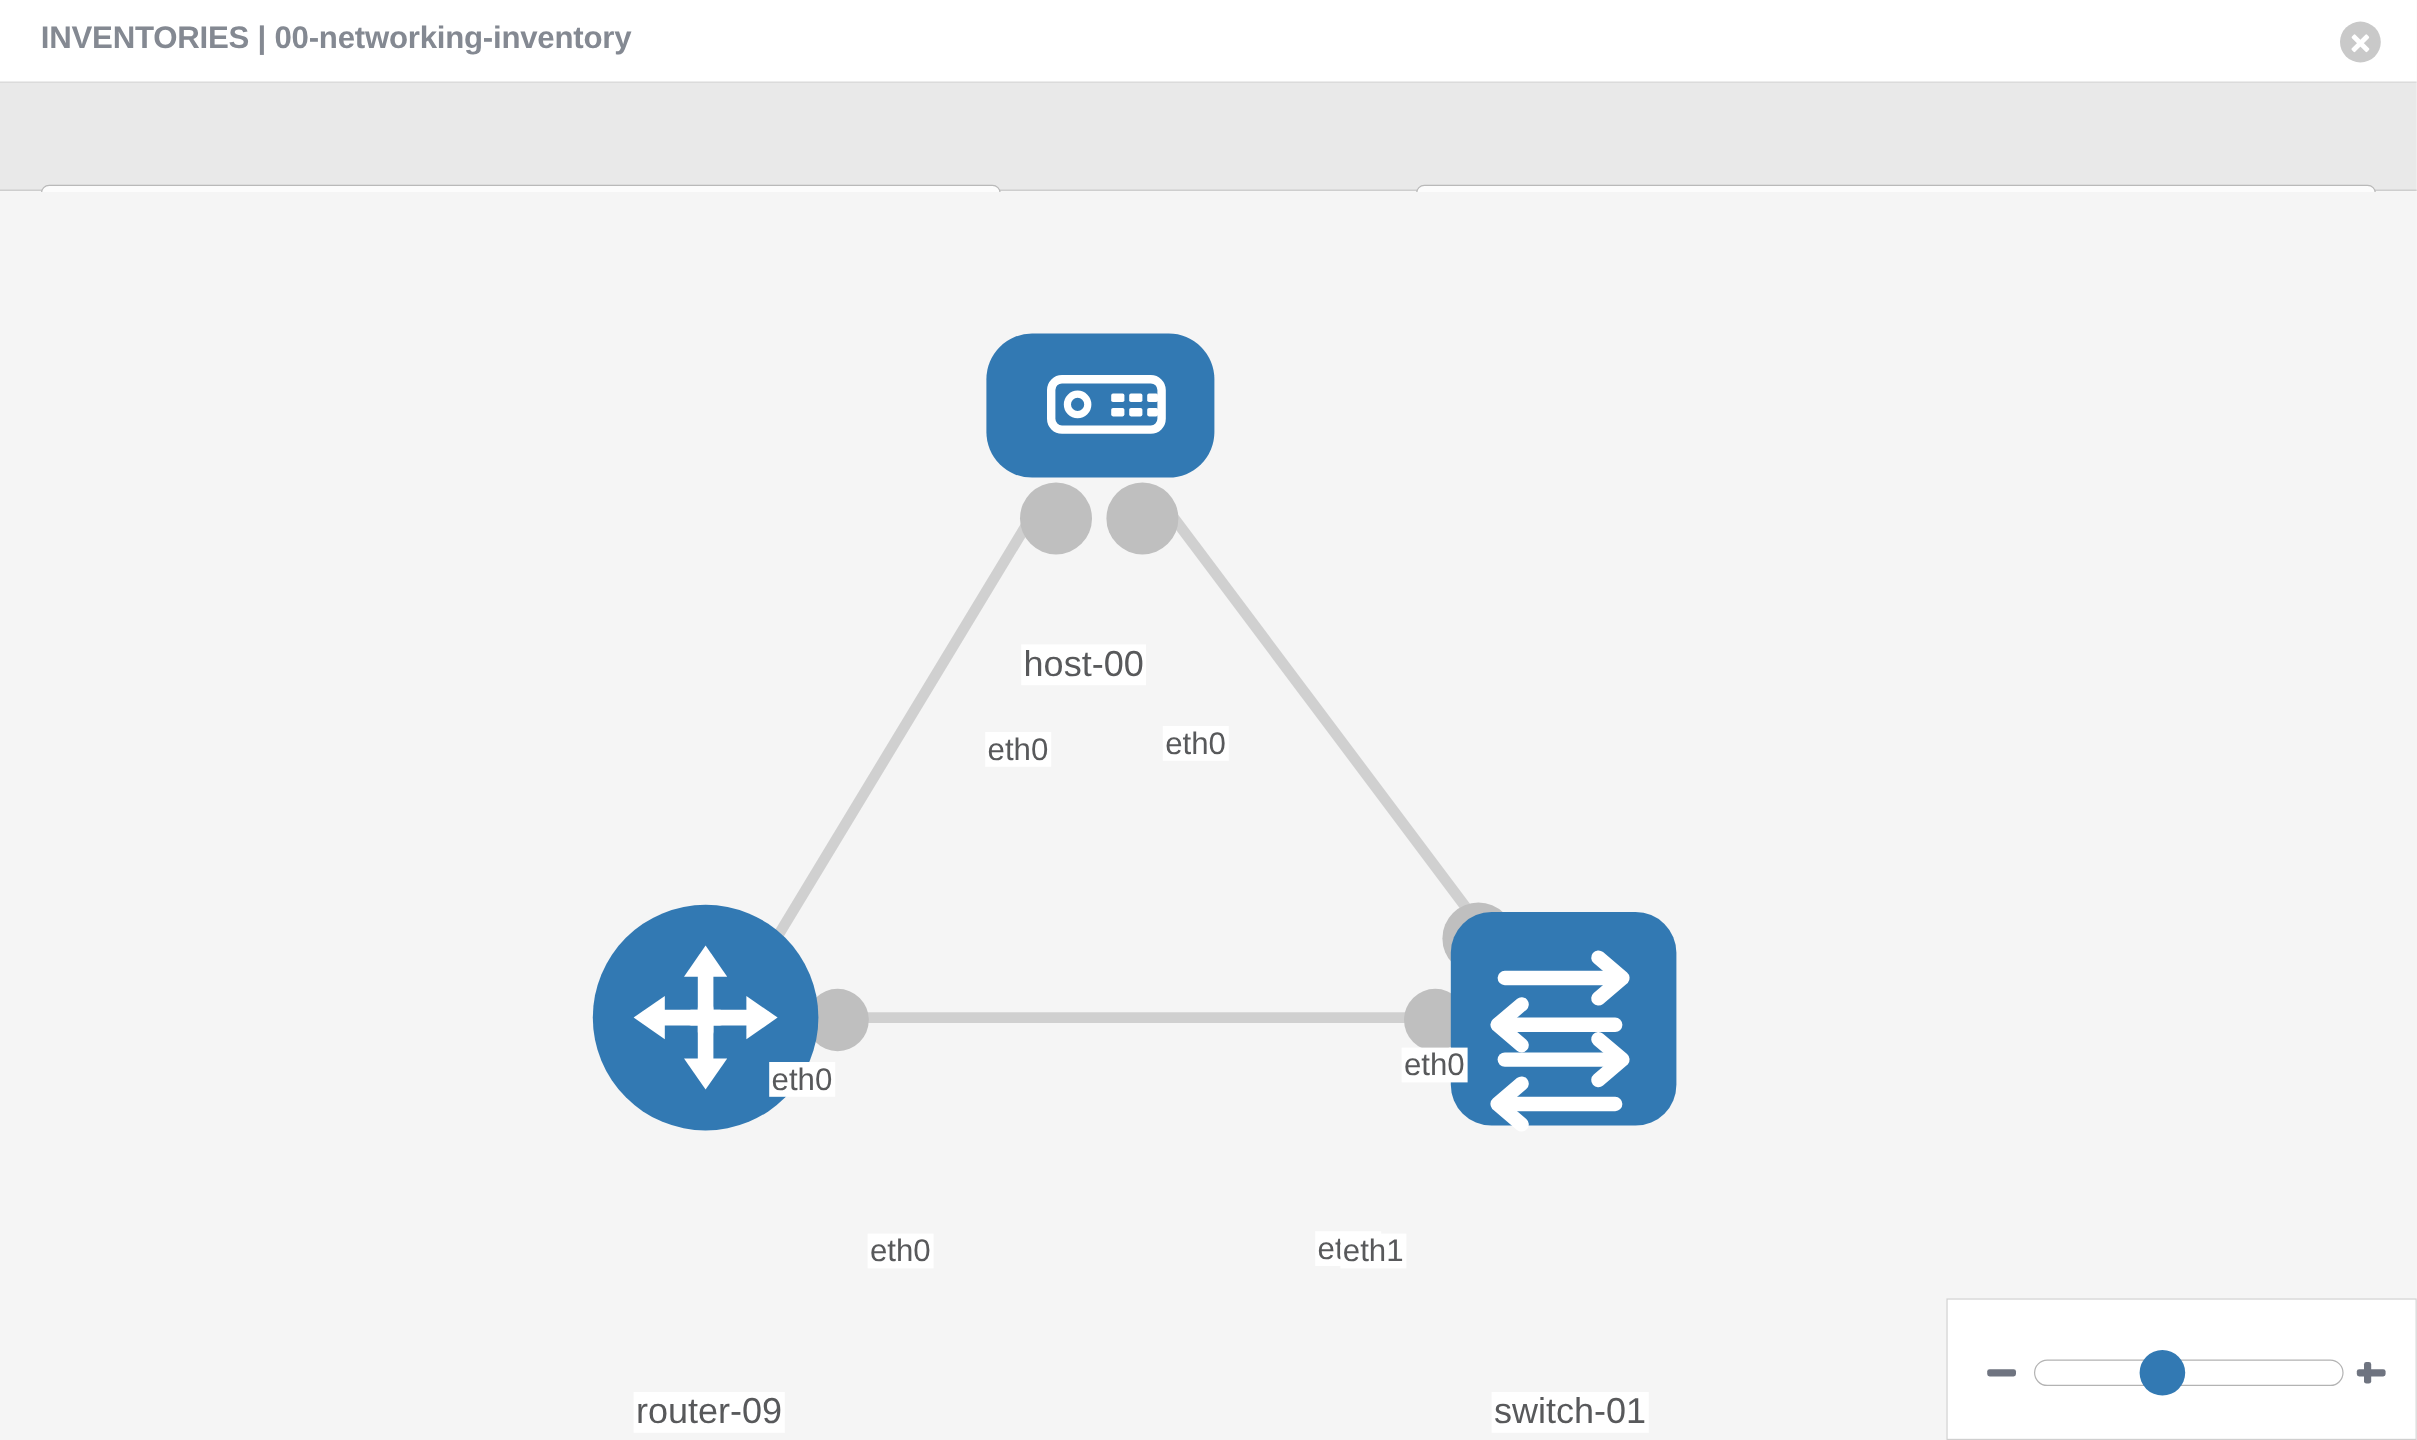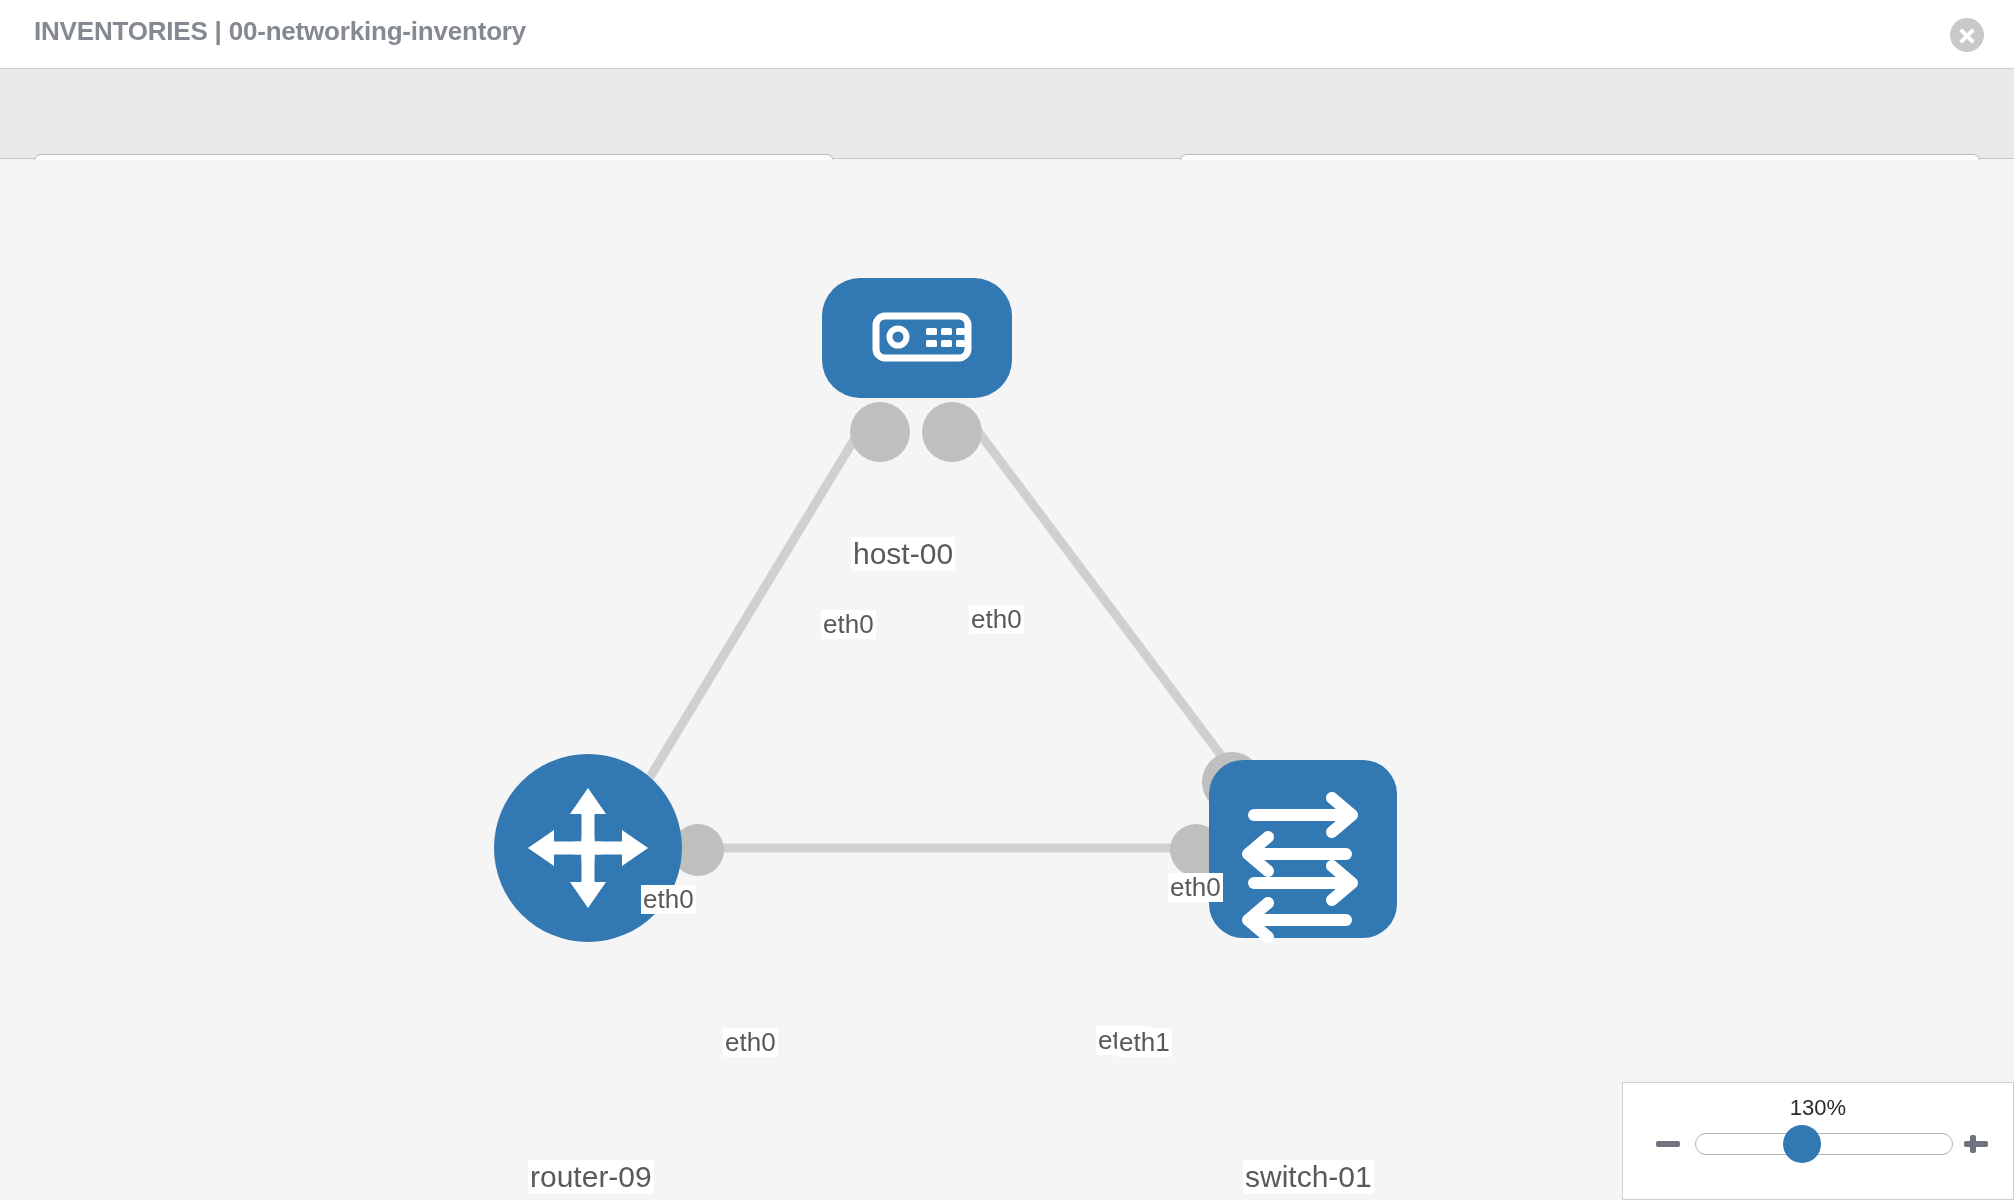--- a/index.html
+++ b/index.html
@@ -283,21 +283,20 @@
     <div class="iface-label" style="left:821px; top:450px;">eth0</div>
     <div class="iface-label" style="left:969px; top:445px;">eth0</div>
     <div class="iface-label" style="left:641px; top:725px;">eth0</div>
     <div class="iface-label" style="left:1168px; top:713px;">eth0</div>
     <div class="iface-label" style="left:723px; top:868px;">eth0</div>
     <div class="iface-label" style="left:1096px; top:866px;">eth0</div>
     <div class="iface-label" style="left:1117px; top:832px;margin-top:36px;">eth1</div>
   </div>
 
   <div class="zoom-panel">
-    <div class="zoom-value">130%</div>
 
     <div class="zoom-minus">
       <div class="bar-h"></div>
     </div>
 
     <div class="zoom-track"></div>
     <div class="zoom-thumb"></div>
 
     <div class="zoom-plus">
       <div class="bar-h"></div>

